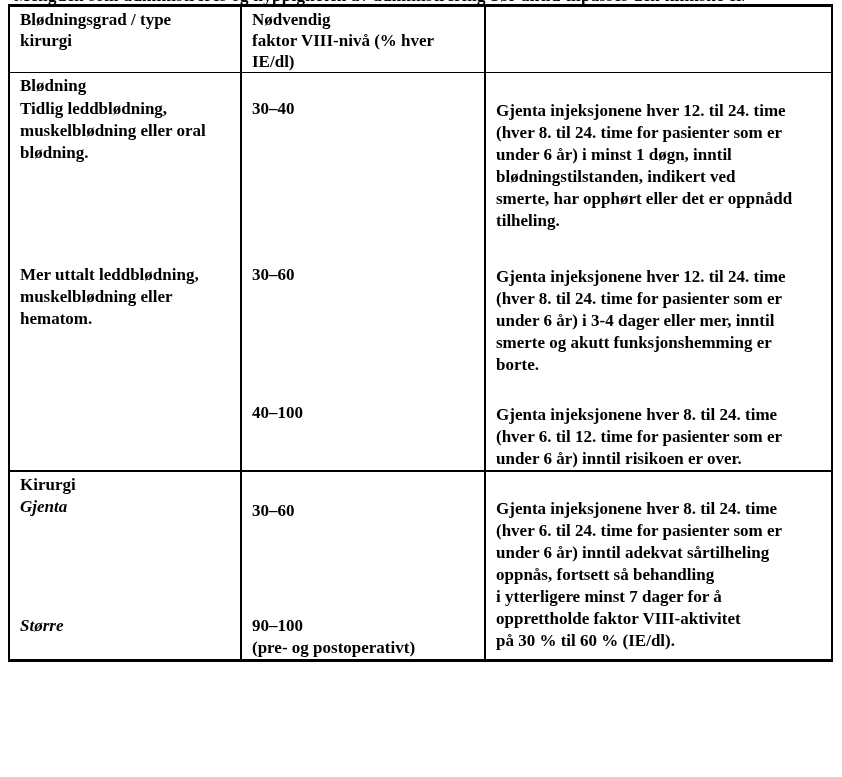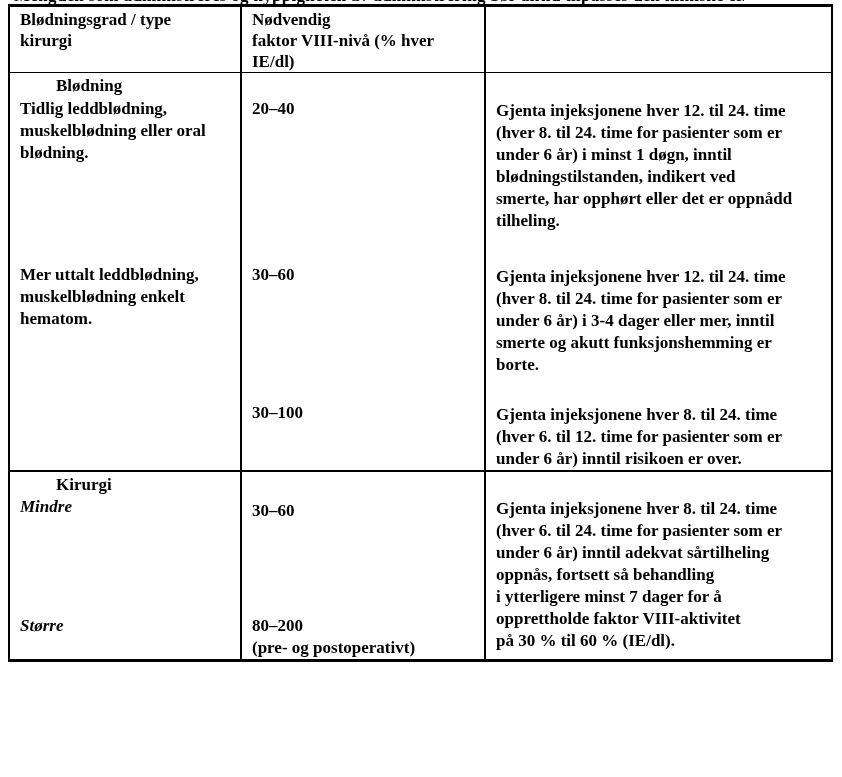--- a/index.html
+++ b/index.html
@@ -27,21 +27,21 @@
   .band { display: grid; grid-template-columns: 232px 244px 1fr; }
   .band-blodning { border-top: 1px solid #000; }
   .band-kirurgi  { border-top: 2px solid #000; }
 
   .cell { padding: 2px 6px 0 10px; font-size: 17px; line-height: 22px; }
   .cell.c1, .cell.c2 { border-right: 2px solid #000; }
 
   .band-header .cell { font-weight: bold; line-height: 21px; }
 
   .pre { white-space: pre-line; }
-  .sec-title { height: 23px; font-weight: bold; margin-left: 36px; }
+  .sec-title { height: 23px; font-weight: bold; }
   .band-kirurgi .sec-title { height: 22px; }
   .spacer-title { height: 23px; }
   .band-kirurgi .spacer-title { height: 22px; }
 
   .blk { overflow: visible; font-weight: bold; }
   .blk-r1 { height: 166px; }
   .blk-r2 { height: 138px; }
   .blk-mindre { height: 119px; }
   .off4 { padding-top: 4px; }
   .off2 { padding-top: 2px; }
@@ -66,28 +66,28 @@
 IE/dl)</div>
     </div>
 
     <div class="band band-blodning">
       <div class="cell c1">
         <div class="sec-title">Blødning</div>
         <div class="blk blk-r1 pre">Tidlig leddblødning,
 muskelblødning eller oral
 blødning.</div>
         <div class="blk blk-r2 pre">Mer uttalt leddblødning,
-muskelblødning enkelt
+muskelblødning eller
 hematom.</div>
       </div>
       <div class="cell c2">
         <div class="spacer-title"></div>
-        <div class="blk blk-r1 pre">20–40</div>
+        <div class="blk blk-r1 pre">30–40</div>
         <div class="blk blk-r2 pre">30–60</div>
-        <div class="blk pre">30–100</div>
+        <div class="blk pre">40–100</div>
       </div>
       <div class="cell c3">
         <div class="spacer-title"></div>
         <div class="blk blk-r1 pre off2">Gjenta injeksjonene hver 12. til 24. time
 (hver 8. til 24. time for pasienter som er
 under 6 år) i minst 1 døgn, inntil
 blødningstilstanden, indikert ved
 smerte, har opphørt eller det er oppnådd
 tilheling.</div>
         <div class="blk blk-r2 pre off2">Gjenta injeksjonene hver 12. til 24. time
@@ -98,30 +98,30 @@
         <div class="blk pre off2">Gjenta injeksjonene hver 8. til 24. time
 (hver 6. til 12. time for pasienter som er
 under 6 år) inntil risikoen er over.</div>
       </div>
     </div>
 
     <div class="band band-kirurgi">
       <div class="cell c1">
         <div class="sec-title">Kirurgi</div>
         <div class="blk blk-mindre">
-          <div class="italic">Mindre</div>
+          <div class="italic">Gjenta</div>
         </div>
         <div class="blk">
           <div class="italic">Større</div>
         </div>
       </div>
       <div class="cell c2">
         <div class="spacer-title"></div>
         <div class="blk blk-mindre pre off4">30–60</div>
-        <div class="blk pre">80–200
+        <div class="blk pre">90–100
 (pre- og postoperativt)</div>
       </div>
       <div class="cell c3">
         <div class="spacer-title"></div>
         <div class="blk pre off2">Gjenta injeksjonene hver 8. til 24. time
 (hver 6. til 24. time for pasienter som er
 under 6 år) inntil adekvat sårtilheling
 oppnås, fortsett så behandling
 i ytterligere minst 7 dager for å
 opprettholde faktor VIII-aktivitet

